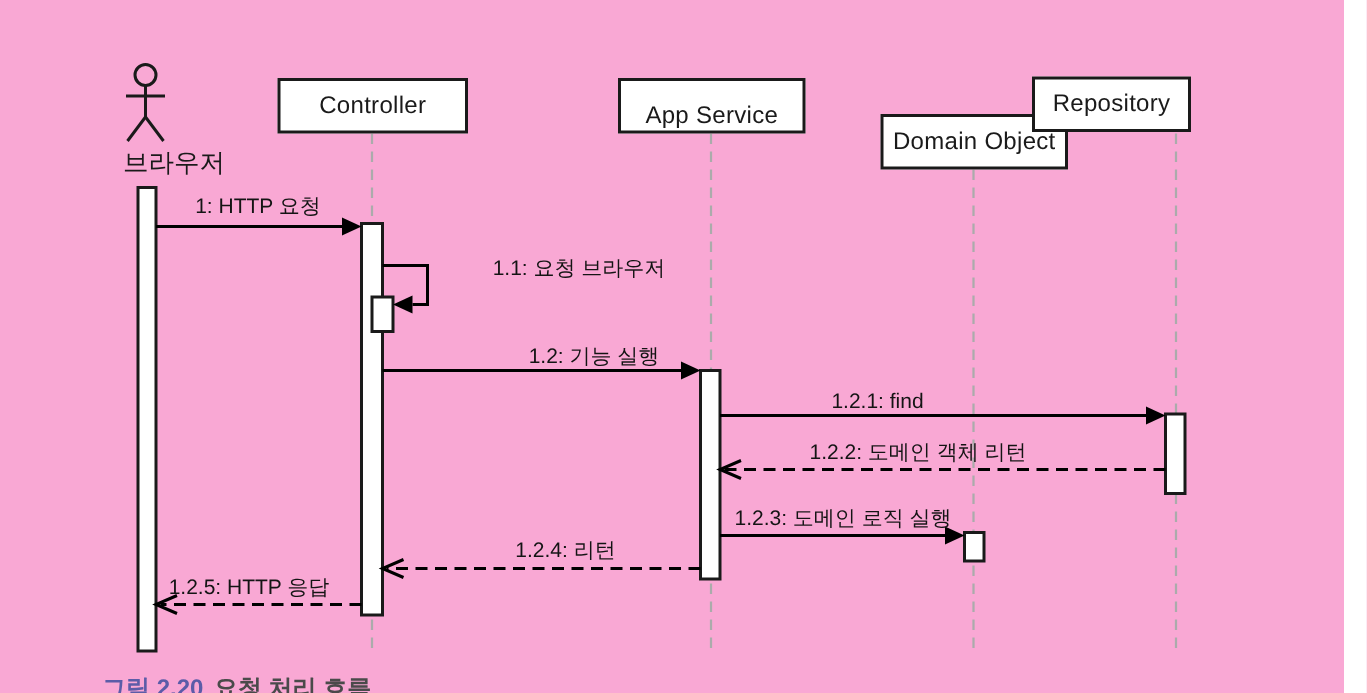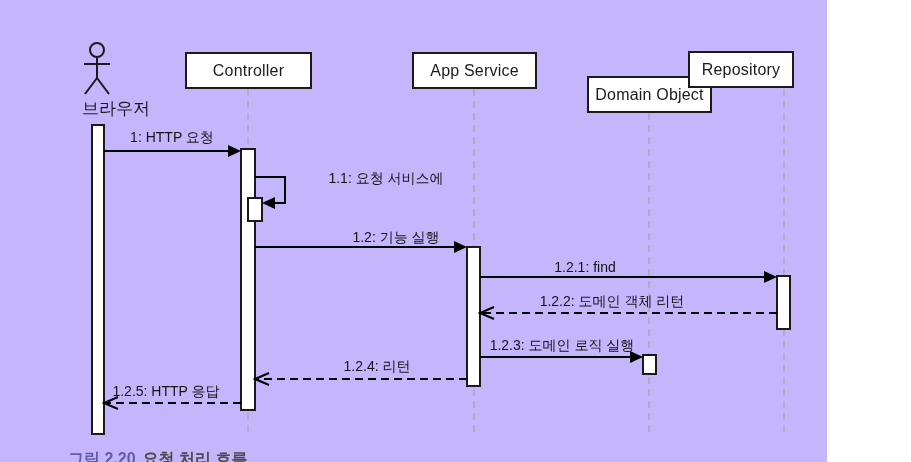--- a/index.html
+++ b/index.html
@@ -1,17 +1,17 @@
 <!DOCTYPE html>
 <html><head>
 <meta charset="utf-8">
 <style>
   html,body{margin:0;padding:0;background:#fff;}
   .stage{
-    position:relative;width:827px;height:462px;overflow:hidden;background:#c4b5fd;
+    position:relative;width:896px;height:462px;overflow:hidden;background:#f9a8d4;
     font-family:"Liberation Sans","DejaVu Sans",sans-serif;color:#111;
   }
   .stage svg{position:absolute;left:0;top:0;}
   .pbox{
     position:absolute;top:52px;height:33px;border:2px solid #1a1a1a;background:#fff;
     display:flex;align-items:center;justify-content:center;
     font-size:16px;color:#1a1a1a;letter-spacing:.2px;white-space:nowrap;
   }
   .actor-label{
     position:absolute;left:100px;top:97px;transform:translateX(-50%);
@@ -79,35 +79,35 @@
     <line x1="467" y1="379" x2="258" y2="379" stroke="#000" stroke-width="2" stroke-dasharray="8 5"></line>
     <polyline points="269,373 255,379 269,385" stroke="#000" stroke-width="2" fill="none"></polyline>
 
     <line x1="241" y1="403" x2="107" y2="403" stroke="#000" stroke-width="2" stroke-dasharray="8 5"></line>
     <polyline points="118,397 104,403 118,409" stroke="#000" stroke-width="2" fill="none"></polyline>
   </svg>
 
   <div class="pbox" style="left:185px;width:123px;">
     <span>Controller</span>
   </div>
-  <div class="pbox" style="left:412px;width:121px;">
+  <div class="pbox" style="left:412px;width:121px;align-items:flex-end;">
     <span>App Service</span>
   </div>
   <div class="pbox" style="left:587px;width:121px;margin-top:24px;">
     <span>Domain Object</span>
   </div>
   <div class="pbox" style="left:688px;width:102px;top:51px;">
     <span>Repository</span>
   </div>
 
   <div class="actor-label">브라우저</div>
 
   <div class="msg" style="left:172px;top:128px;">1: HTTP 요청</div>
   <div class="msg" style="left:386px;top:169px;">
-    <div>1.1: 요청 서비스에</div>
+    <div>1.1: 요청 브라우저</div>
   </div>
   <div class="msg" style="left:396px;top:228px;">1.2: 기능 실행</div>
   <div class="msg" style="left:585px;top:258px;">1.2.1: find</div>
   <div class="msg" style="left:612px;top:292px;">1.2.2: 도메인 객체 리턴</div>
   <div class="msg" style="left:562px;top:336px;">1.2.3: 도메인 로직 실행</div>
   <div class="msg" style="left:377px;top:357px;">1.2.4: 리턴</div>
   <div class="msg" style="left:166px;top:382px;">1.2.5: HTTP 응답</div>
 
   <div class="caption">
     <span class="fig">그림 2.20</span><span class="cap">요청 처리 흐름</span>

